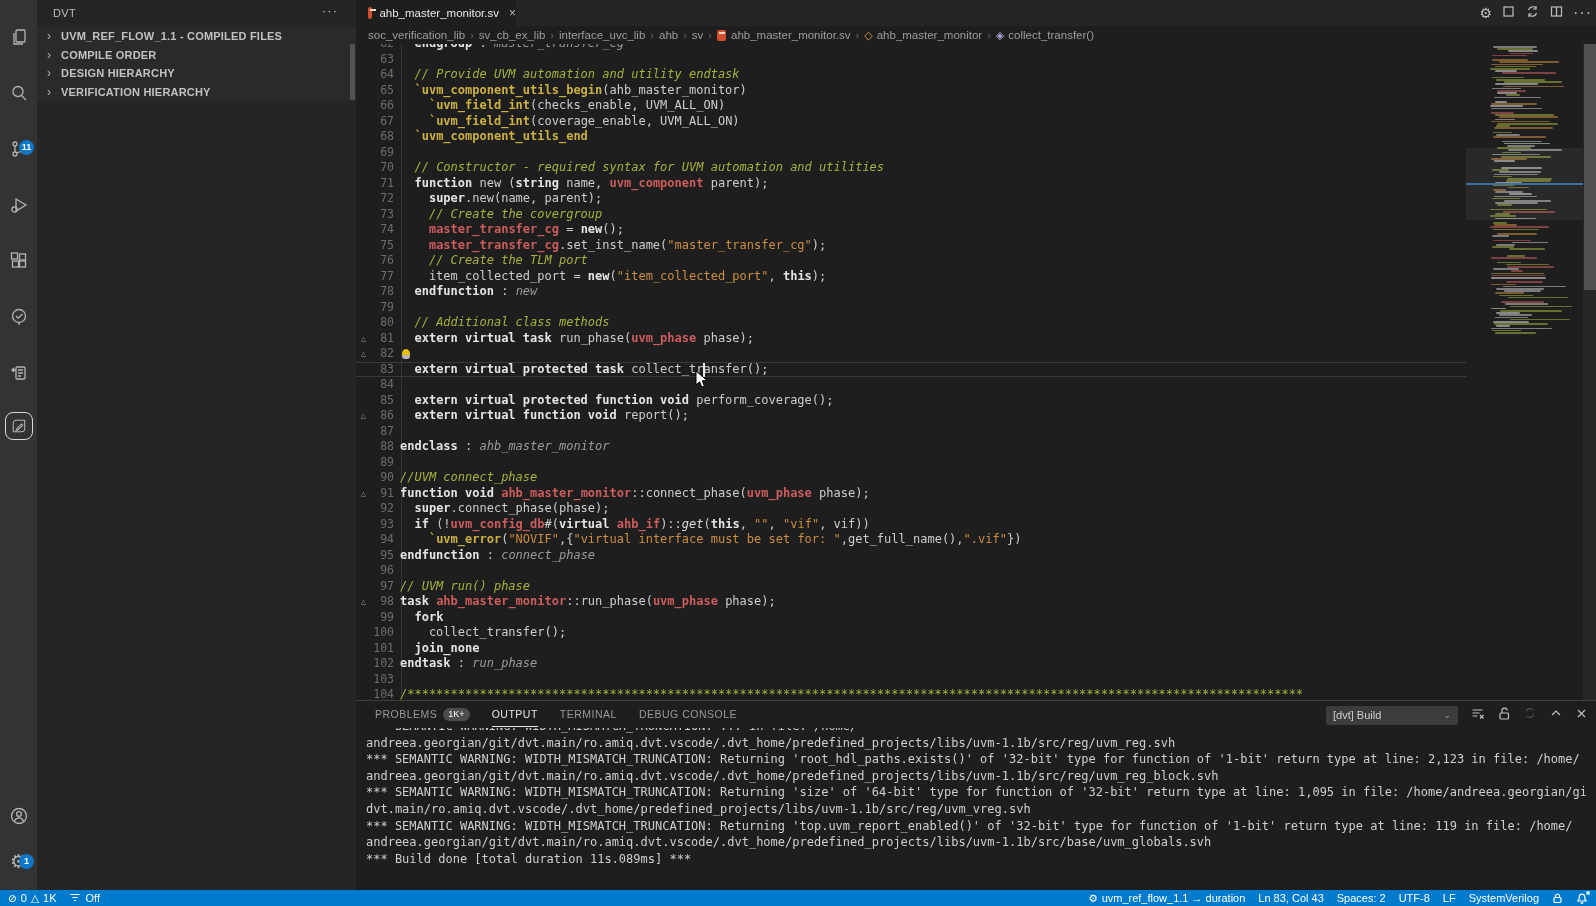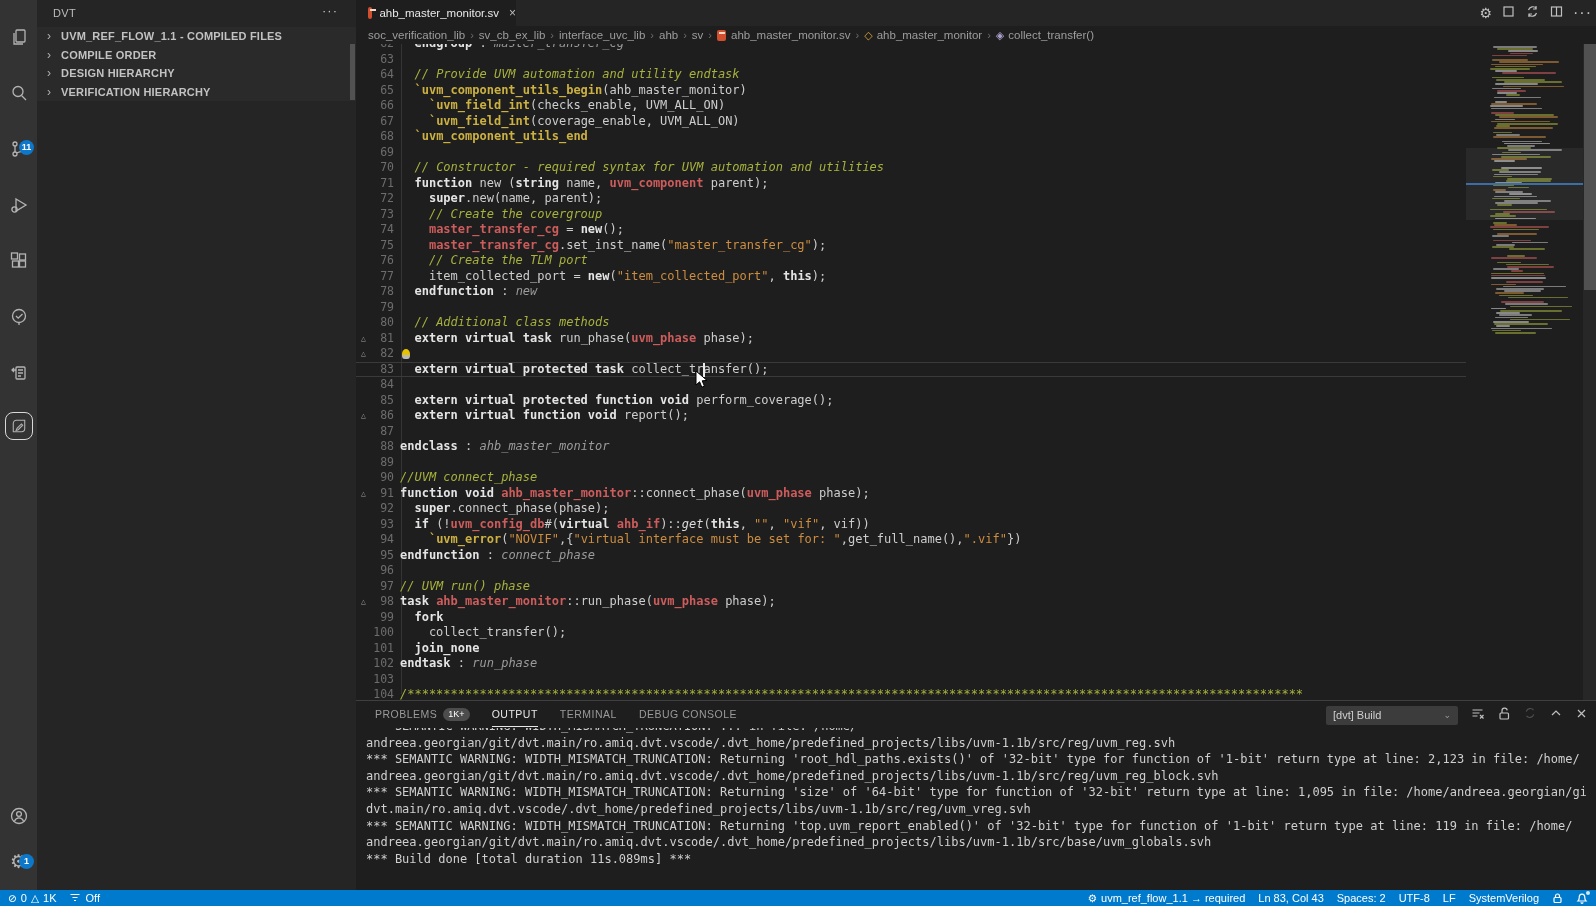--- a/index.html
+++ b/index.html
@@ -592,21 +592,21 @@
       <span class="sb-item">
         <span><svg width="12" height="11" viewBox="0 0 12 11">
               <path d="M1.5 2.5h9M3.5 5.5h5M5 8.5h2"></path>
             </svg></span>
         <span>Off</span>
       </span>
     </div>
     <div class="sb-group" style="margin-right:8px">
       <span class="sb-item">
         <span class="sb-ico" style="font-family:'DejaVu Sans',sans-serif;">⚙</span>
-        <span>uvm_ref_flow_1.1 → required</span>
+        <span>uvm_ref_flow_1.1 → duration</span>
       </span>
       <span class="sb-item">Ln 83, Col 43</span>
       <span class="sb-item">Spaces: 2</span>
       <span class="sb-item">UTF-8</span>
       <span class="sb-item">LF</span>
       <span class="sb-item">SystemVerilog</span>
       <span class="sb-item">
           <svg width="11" height="12" viewBox="0 0 11 12">
             <rect x="2" y="5.5" width="7" height="5" rx="1"></rect>
             <path d="M3.5 5.5V4a2 2 0 014 0v1.5"></path>

